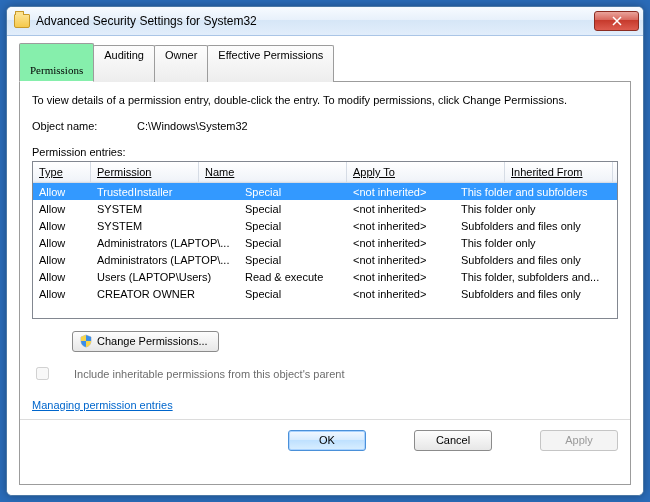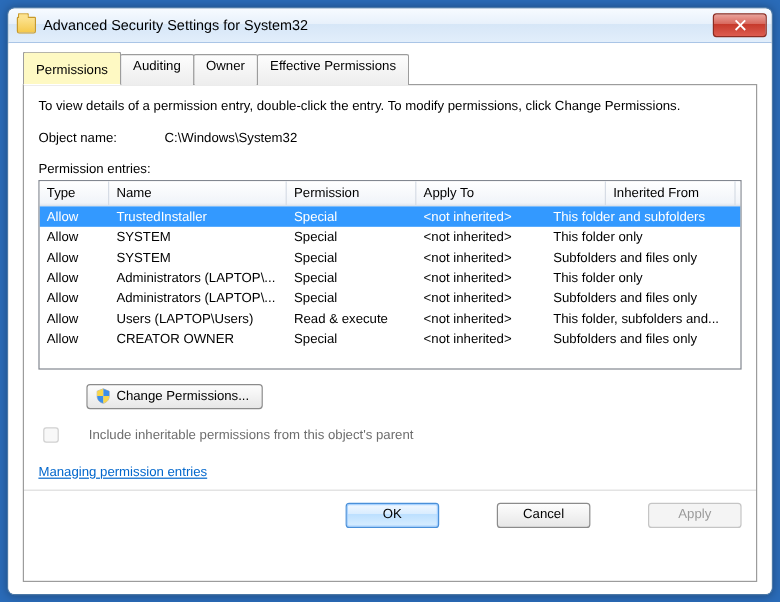--- a/index.html
+++ b/index.html
@@ -53,23 +53,23 @@
   
   .tabstrip { display: flex; position: relative; top: 1px; z-index: 2; }
   .tab {
     font-size: 11px; padding: 3px 10px 4px 10px;
     border: 1px solid #9c9c9c; border-bottom: none;
     background: linear-gradient(to bottom, #fdfdfd, #ededed);
     margin-right: -1px; border-radius: 2px 2px 0 0;
     cursor: pointer;
   }
   .tab.active {
-    background: #fef9c3; border-bottom: 1px solid #fff;
-    padding-top: 9px; padding-bottom: 5px; margin-top: -2px;
-    position: relative; z-index: 3;
+    background: #86efac; border-bottom: 1px solid #fff;
+    padding-top: 20px; padding-bottom: 5px; margin-top: -2px;
+    position: relative; z-index: 3; font-family: Liberation Serif, serif;
   }
   
   .tabpanel {
     border: 1px solid #9c9c9c; background: #fff;
     padding: 12px 12px 10px 12px; flex: 1;
     display: flex; flex-direction: column;
     font-size: 11px; color: #000;
   }
   
   .intro { margin-bottom: 14px; }
@@ -77,20 +77,21 @@
   .objrow .label { display: inline-block; width: 102px; }
   .entries-label { margin-bottom: 3px; }
   
   .listview {
     border: 1px solid #828790; height: 158px; overflow: hidden;
     font-size: 11px;
   }
   .lv-header {
     display: flex; background: linear-gradient(to bottom, #fff, #f1f4f9 90%, #e3e9f2);
     border-bottom: 1px solid #d6dce5;
+    text-decoration: underline;
   }
   .lv-header .col {
     padding: 4px 6px 4px 6px; border-right: 1px solid #d6dce5;
     white-space: nowrap; overflow: hidden;
   }
   .lv-body { }
   .lv-row { display: flex; height: 17px; align-items: center; }
   .lv-row .cell { padding: 0 6px; white-space: nowrap; overflow: hidden; text-overflow: clip; }
   .lv-row.selected { background: #3399ff; color: #fff; }
   .lv-row.selected .cell { color: #fff; }
@@ -160,22 +161,22 @@
       <div class="objrow">
         <span class="label">Object name:</span>
         <span>C:\Windows\System32</span>
       </div>
 
       <div class="entries-label">Permission entries:</div>
 
       <div class="listview">
         <div class="lv-header">
           <div class="col col-type">Type</div>
+          <div class="col col-perm">Permission</div>
           <div class="col col-name">Name</div>
-          <div class="col col-perm">Permission</div>
           <div class="col col-apply">Apply To</div>
           <div class="col col-inh">Inherited From</div>
         </div>
         <div class="lv-body" id="lv-body">
             <div class="lv-row selected">
               <div class="cell col-type">Allow</div>
               <div class="cell col-name">TrustedInstaller</div>
               <div class="cell col-perm">Special</div>
               <div class="cell col-inh">&lt;not inherited&gt;</div>
               <div class="cell col-apply">This folder and subfolders</div>

